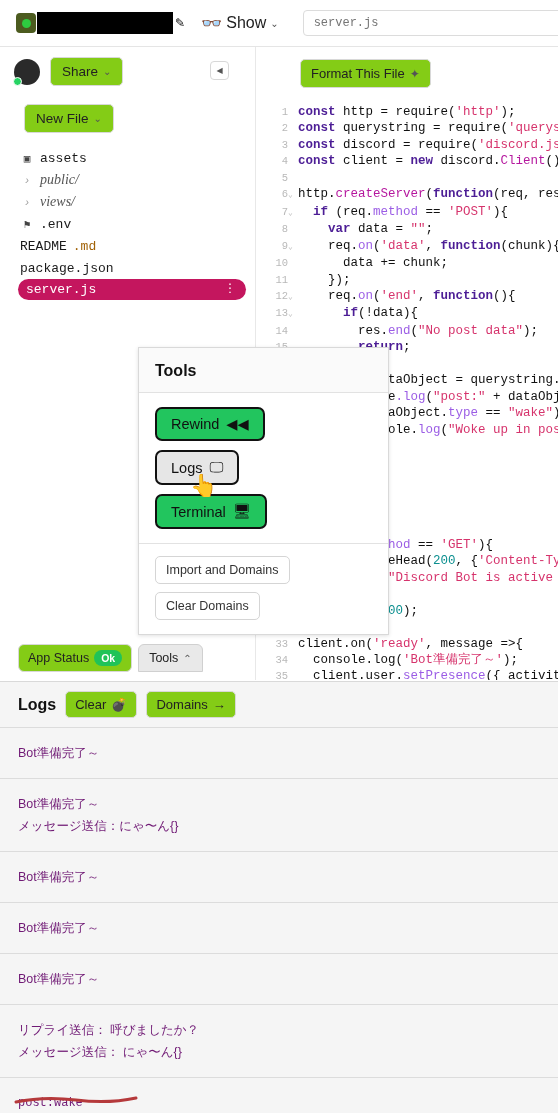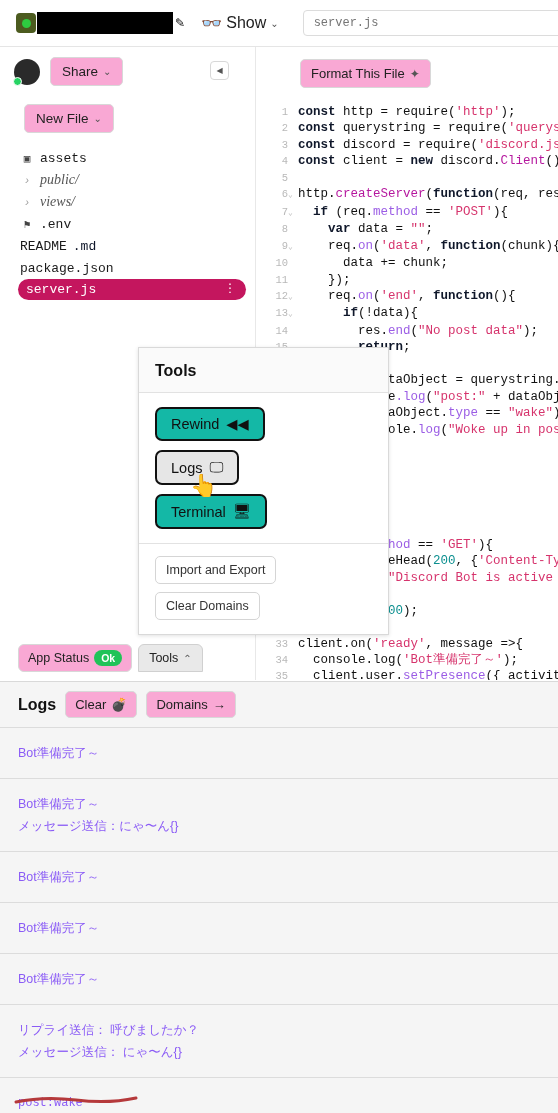--- a/index.html
+++ b/index.html
@@ -40,21 +40,21 @@
 
   
   .sidebar {
     position:absolute; left:0; top:47px; width:256px; height:633px;
     background:#fff; border-right:1px solid #e8e8e8;
   }
   .sb-head { height:49px; display:flex; align-items:center; padding:0 14px; position:relative;}
   .user-avatar { width:26px; height:26px; border-radius:50%; background:#2a2a2a; position:relative; flex:0 0 auto;}
   .user-avatar .dot { position:absolute; left:-1px; bottom:-1px; width:9px;height:9px;border-radius:50%;background:#27d464; border:1.5px solid #fff;}
   .btn {
-    border:1px solid #d8d8d8; background:#f9a8d4; border-radius:5px;
+    border:1px solid #d8d8d8; background:#84cc16; border-radius:5px;
     font-family:"Liberation Sans", sans-serif; font-size:13px; color:#222;
     padding:5px 9px; cursor:pointer; display:inline-flex; align-items:center; gap:5px;
     white-space:nowrap;
   }
   .share-btn { margin-left:10px; font-size:13.5px; padding:6px 11px;}
   .collapse-btn {
     position:absolute; right:26px; top:14px; width:19px;height:19px;
     border:1px solid #d8d8d8; border-radius:4px; background:#fff;
     display:flex; align-items:center; justify-content:center; font-size:8px; color:#555; cursor:pointer;
   }
@@ -62,21 +62,21 @@
   .newfile-btn { font-size:13.5px; padding:6px 11px; }
   .filelist { padding:14px 0 0 18px; }
   .file-row {
     display:flex; align-items:center; gap:6px; height:22px;
     font-family:"Liberation Mono", monospace; font-size:13px; color:#1a1a1a;
     cursor:pointer; padding-left:2px;
   }
   .file-row .fico { width:14px; display:inline-block; text-align:center; font-size:11px; color:#444; }
   .folder-row { font-family:"Liberation Serif", serif; font-style:italic; font-size:14px; color:#555;}
   .folder-row .fico { color:#9b9b9b; font-size:11px; font-family:"Liberation Sans",sans-serif;}
-  .file-md .ext { color:#0f172a; }
+  .file-md .ext { color:#a16207; }
   .file-selected {
     background:#c4165e; color:#fff; border-radius:11px; height:21px;
     width:228px; margin-left:0; padding-left:8px; position:relative;
     justify-content:flex-start;
   }
   .file-selected .dots { position:absolute; right:10px; top:2px; color:#fff; font-size:12px; letter-spacing:0; }
 
   .sb-footer { position:absolute; left:0; bottom:0; width:296px; height:44px; display:flex; align-items:center; padding-left:18px; gap:6px;}
   .status-btn { font-size:12.5px; padding:5px 9px; border-radius:6px;}
   .ok-badge { background:#20c358; color:#fff; font-size:10.5px; font-weight:bold; border-radius:9px; padding:2px 7px; }
@@ -87,51 +87,51 @@
   .fmt-wrap { padding:12px 0 0 12px;margin-left:31px; }
   .fmt-btn { font-size:13px; padding:6px 10px; border-radius:5px;}
   .sparkle { color:#555; font-size:12px;}
   .code {
     margin-top:16px; font-family:"Liberation Mono", monospace; font-size:12.5px;
     line-height:16.45px; color:#111; white-space:pre; position:relative;
   }
   .ln { display:inline-block; width:31px; text-align:right; color:#b9b9b9; font-size:10.5px; user-select:none;}
   .fold { display:inline-block; width:10px; color:#c0c0c0; font-size:8px;}
   .nofold { display:inline-block; width:10px;}
-  .kw { color:#0f172a; font-weight:bold; }
+  .kw { color:#4c1d95; font-weight:bold; }
   .str { color:#d6336c;margin-top:9px; }
   .prop { color:#9b5de5; }
   .num { color:#0b8f8f; }
   .fn { color:#b5179e; }
 
   
   .tools-pop {
     position:absolute; left:138px; top:347px; width:251px;
     background:#fff; border:1px solid #d9d9d9; z-index:30;
     box-shadow:0 1px 4px rgba(0,0,0,.12);
   }
   .tp-head { padding:14px 16px 12px 16px; border-bottom:1px solid #e2e2e2; background:#fafafa;}
   .tp-title { font-size:16px; font-weight:bold; color:#111; }
   .tp-body { padding:14px 16px 14px 16px; border-bottom:1px solid #e2e2e2; display:flex; flex-direction:column; gap:9px; align-items:flex-start;}
   .big-btn {
-    border:2px solid #111; background:#14b8a6; border-radius:7px;
+    border:2px solid #111; background:#22c55e; border-radius:7px;
     font-size:14.5px; color:#111; padding:7px 14px; cursor:pointer;
     display:inline-flex; align-items:center; gap:7px; font-family:"Liberation Sans",sans-serif;
   }
   .big-btn.hovered { background:#e6e6e6; }
   .tp-foot { padding:12px 16px 14px 16px; display:flex; flex-direction:column; gap:8px; align-items:flex-start;}
   .small-btn { border:1px solid #d5d5d5; background:#fff; border-radius:5px; font-size:12.5px; color:#333; padding:6px 10px; cursor:pointer;}
   .cursor-hand { position:absolute; left:190px; top:473px; font-size:22px; z-index:32; pointer-events:none; }
 
   
   .logs { position:absolute; left:0; top:681px; width:558px; height:432px; background:#f5f5f5; border-top:1px solid #d9d9d9;}
   .logs-head { height:45px; display:flex; align-items:center; gap:9px; padding-left:18px; }
   .logs-title { font-size:16px; font-weight:bold; color:#111;}
   .log-group { border-top:1px solid #dcdcdc; padding:14px 0 14px 18px; }
-  .log-line { font-size:12.5px; color:#8b5cf6; line-height:22px; font-family:"Liberation Sans", sans-serif;}
+  .log-line { font-size:12.5px; color:#701a75; line-height:22px; font-family:"Liberation Sans", sans-serif;}
   .log-line.mono { font-family:"Liberation Mono", monospace; font-size:12px;}
   .underline-svg { position:absolute; left:14px; top:1093px; }
 </style>
 </head>
 <body>
 
 <div id="app">
 
   <div class="topbar">
     <div class="proj-chip">
@@ -236,21 +236,21 @@
         <button class="big-btn hovered">
           <span>Logs</span>
           <span>🖵</span>
         </button>
         <button class="big-btn">
           <span>Terminal</span>
           <span>🖥</span>
         </button>
       </div>
     <div class="tp-foot" id="tp-foot">
-        <button class="small-btn">Import and Export</button>
+        <button class="small-btn">Import and Domains</button>
         <button class="small-btn">Clear Domains</button>
       </div>
   </div>
   <div class="cursor-hand">👆</div>
 
   <div class="logs">
     <div class="logs-head">
       <span class="logs-title">Logs</span>
       <button class="btn">
         <span>Clear</span>

